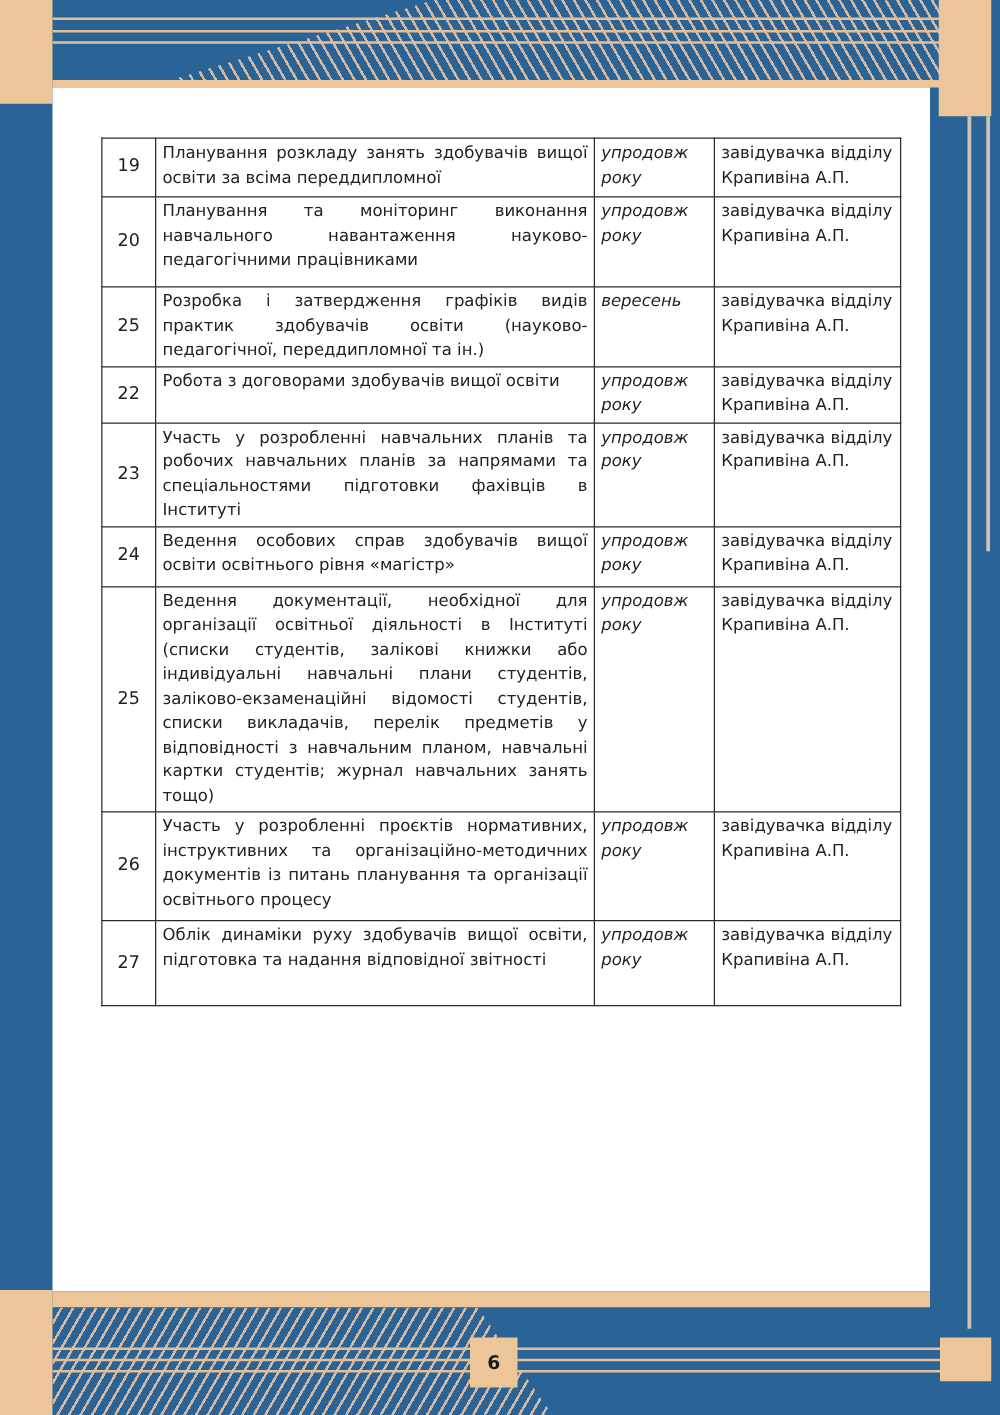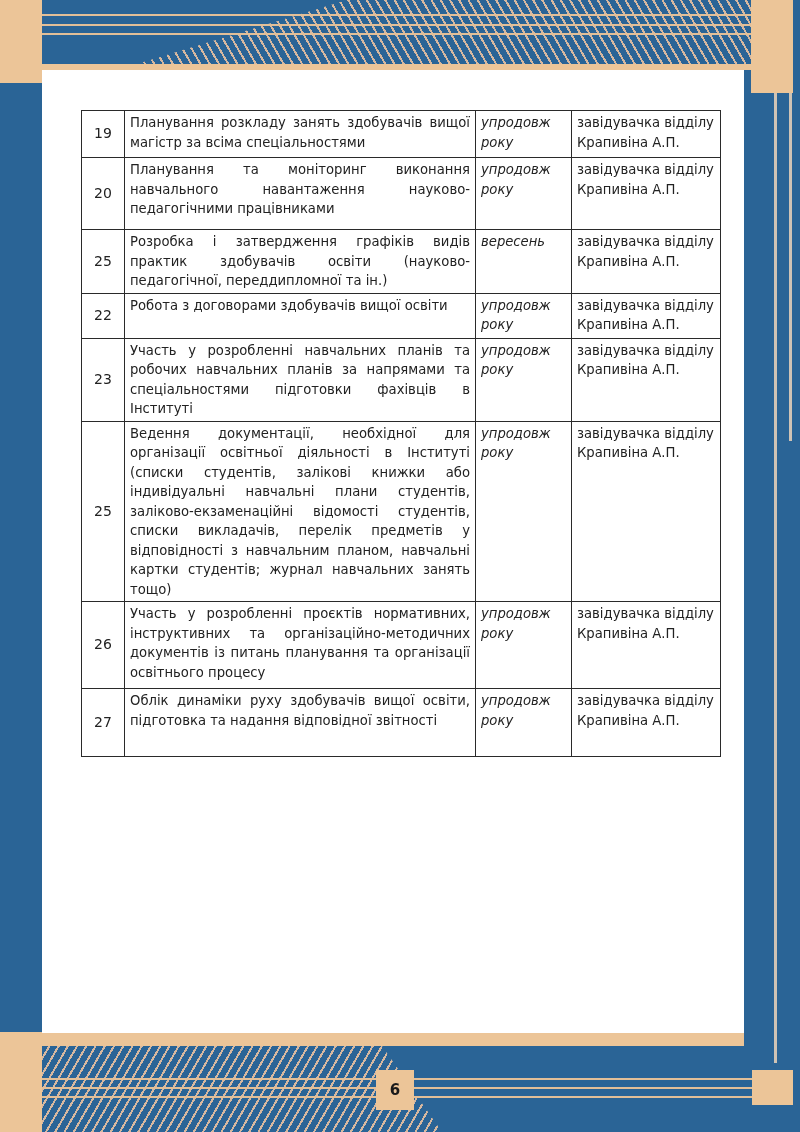--- a/index.html
+++ b/index.html
@@ -98,21 +98,21 @@
 <table class="plan">
   <colgroup>
       <col class="c1">
       <col class="c2">
       <col class="c3">
       <col class="c4">
     </colgroup>
   <tbody id="tbody">
     <tr style="height:47px">
       <td class="num">19</td>
-      <td class="task">Планування розкладу занять здобувачів вищої магістр за всіма спеціальностями</td>
+      <td class="task">Планування розкладу занять здобувачів вищої освіти за всіма переддипломної</td>
       <td class="term">упродовж року</td>
       <td class="resp">завідувачка відділу Крапивіна А.П.</td>
     </tr>
     <tr style="height:72px">
       <td class="num">20</td>
       <td class="task">Планування та моніторинг виконання навчального навантаження науково-педагогічними працівниками</td>
       <td class="term">упродовж року</td>
       <td class="resp">завідувачка відділу Крапивіна А.П.</td>
     </tr>
     <tr style="height:63px">
@@ -126,20 +126,26 @@
       <td class="task">Робота з договорами здобувачів вищої освіти</td>
       <td class="term">упродовж року</td>
       <td class="resp">завідувачка відділу Крапивіна А.П.</td>
     </tr>
     <tr style="height:66px">
       <td class="num">23</td>
       <td class="task">Участь у розробленні навчальних планів та робочих навчальних планів за напрямами та спеціальностями підготовки фахівців в Інституті</td>
       <td class="term">упродовж року</td>
       <td class="resp">завідувачка відділу Крапивіна А.П.</td>
     </tr>
+    <tr style="height:48px">
+      <td class="num">24</td>
+      <td class="task">Ведення особових справ здобувачів вищої освіти освітнього рівня «магістр»</td>
+      <td class="term">упродовж року</td>
+      <td class="resp">завідувачка відділу Крапивіна А.П.</td>
+    </tr>
     <tr style="height:159px">
       <td class="num">25</td>
       <td class="task">Ведення документації, необхідної для організації освітньої діяльності в Інституті (списки студентів, залікові книжки або індивідуальні навчальні плани студентів, заліково-екзаменаційні відомості студентів, списки викладачів, перелік предметів у відповідності з навчальним планом, навчальні картки студентів; журнал навчальних занять тощо)</td>
       <td class="term">упродовж року</td>
       <td class="resp">завідувачка відділу Крапивіна А.П.</td>
     </tr>
     <tr style="height:87px">
       <td class="num">26</td>
       <td class="task">Участь у розробленні проєктів нормативних, інструктивних та організаційно-методичних документів із питань планування та організації освітнього процесу</td>
       <td class="term">упродовж року</td>

